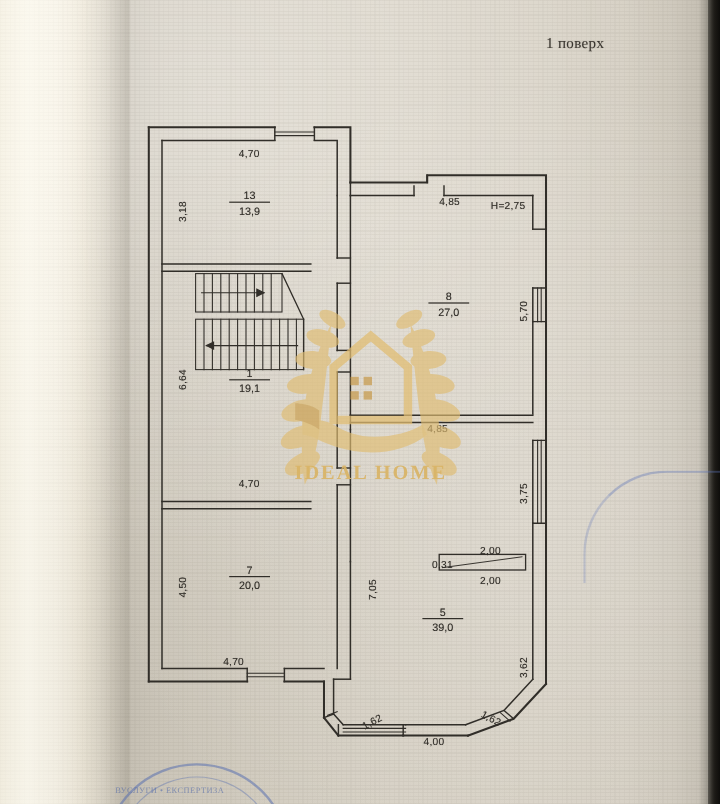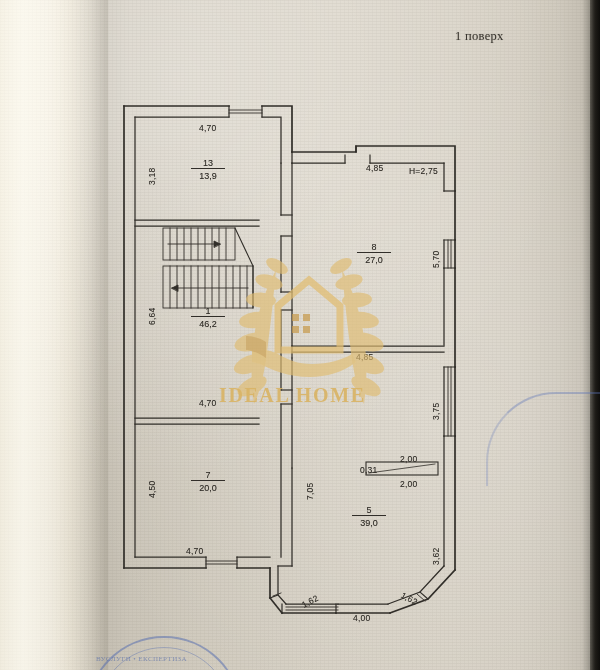--- a/index.html
+++ b/index.html
@@ -117,24 +117,24 @@
     position: absolute;
     left: 216px; top: 232px;
     width: 186px; height: 190px;
     pointer-events: none;
     opacity: 0.78;
   }
   #wm-text {
     position: absolute;
     left: 219px; top: 384px;
     width: 180px;
-    text-align: left;
+    text-align: center;
     font-family: "Liberation Serif", serif;
     font-weight: 700;
-    font-size: 20px;
+    font-size: 17px;
     letter-spacing: 1.6px;
     color: #d9b466;
     opacity: 0.92;
     pointer-events: none;
   }
   
   #stamp-bottom {
     position: absolute;
     left: 86px; top: 636px;
     width: 152px; height: 152px;
@@ -334,21 +334,21 @@
 
   <div id="floor-title">1 поверх</div>
 
   <div class="lbl room" style="left:191px; top:158px; width:34px;text-align:center;">
     <span class="num">13</span>
     <span class="area">13,9</span>
   </div>
 
   <div class="lbl room" style="left:191px; top:306px; width:34px;">
     <span class="num">1</span>
-    <span class="area">46,2</span>
+    <span class="area">19,1</span>
   </div>
 
   <div class="lbl room" style="left:191px; top:470px; width:34px;">
     <span class="num">7</span>
     <span class="area">20,0</span>
   </div>
 
   <div class="lbl room" style="left:357px; top:242px; width:34px;">
     <span class="num">8</span>
     <span class="area">27,0</span>

